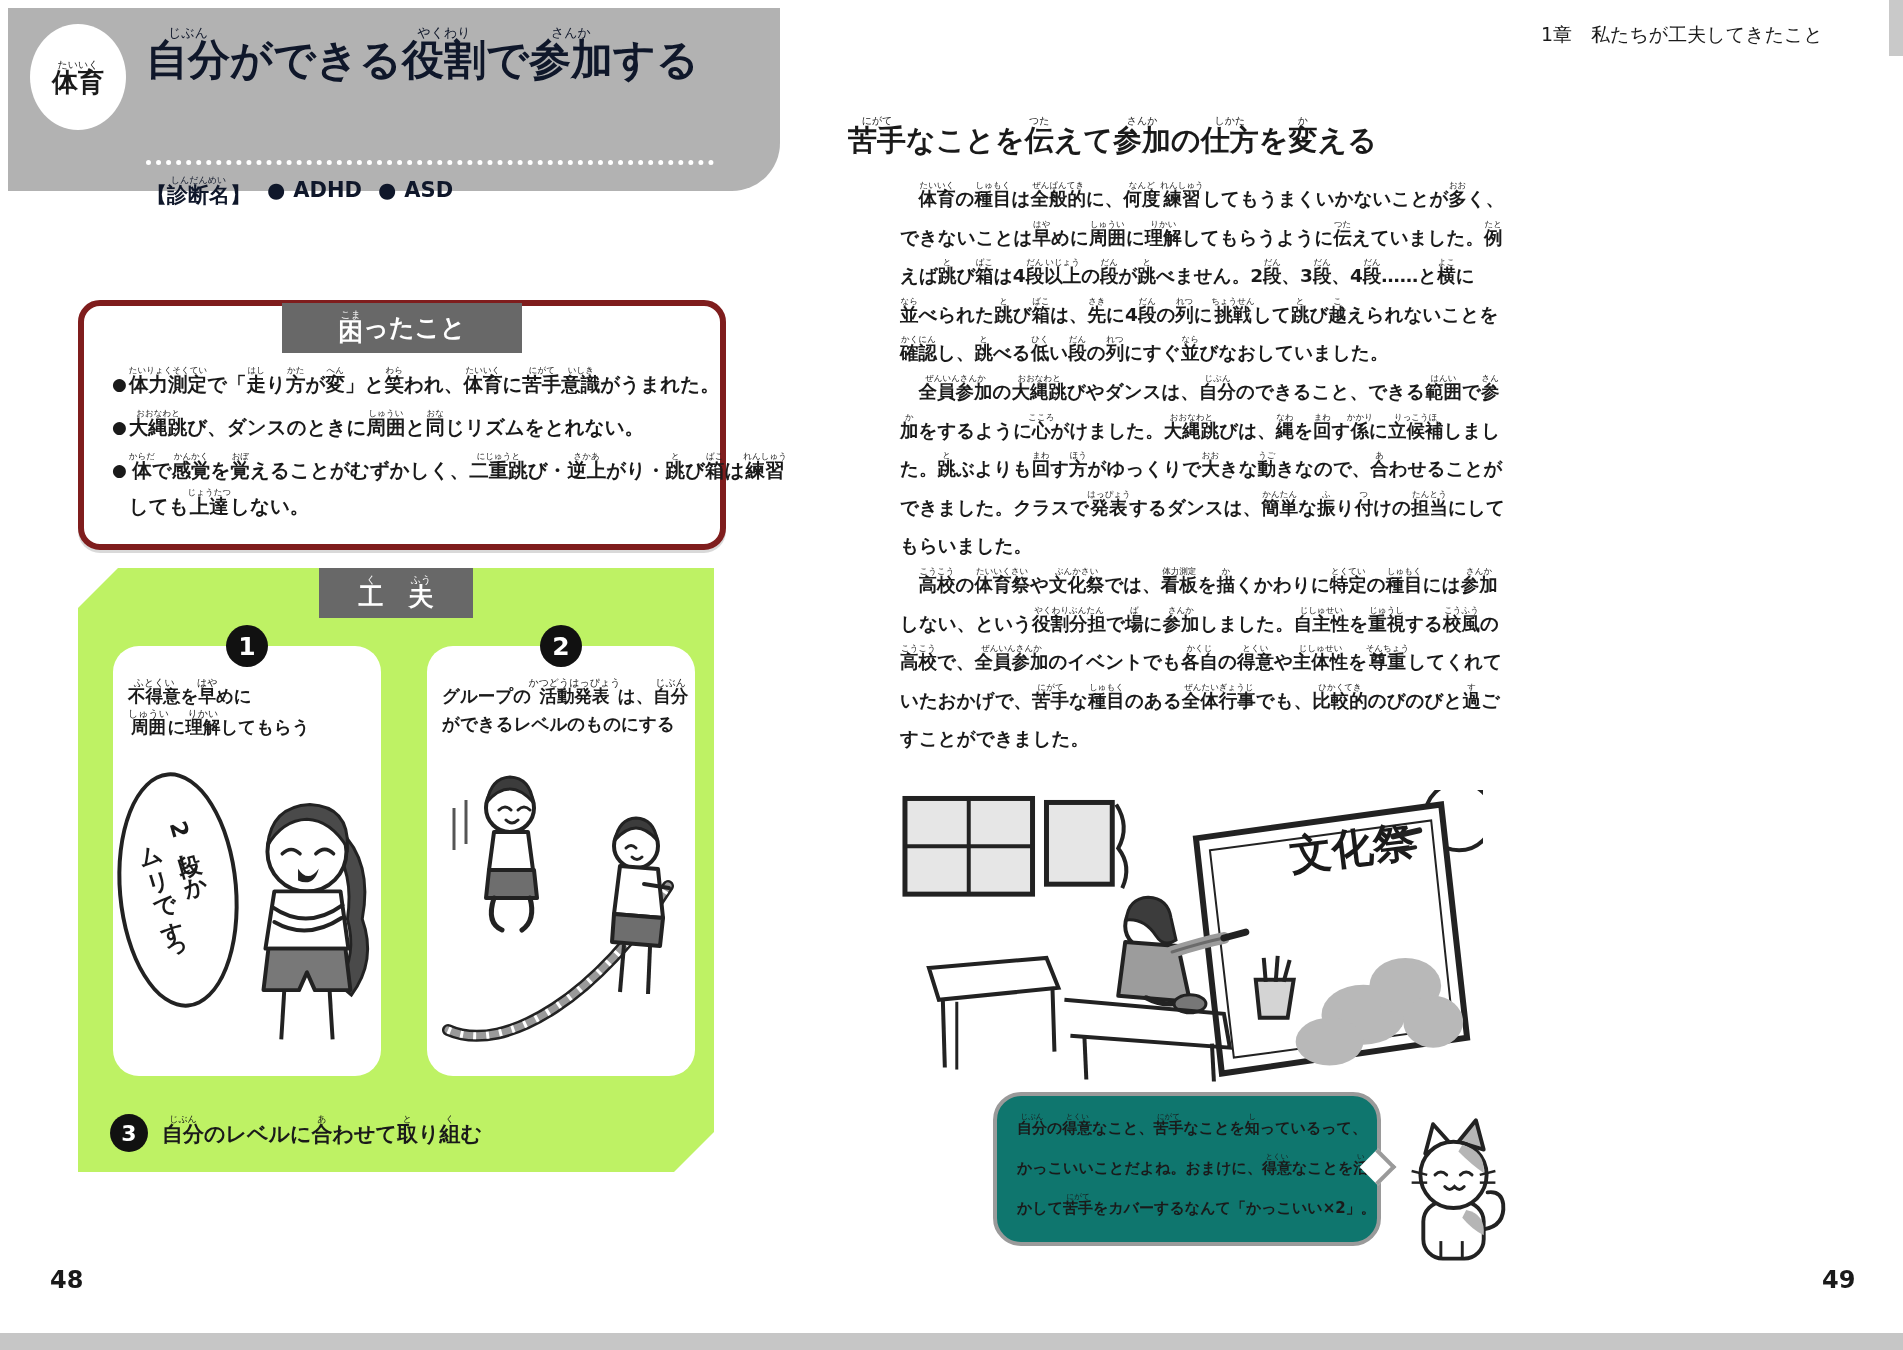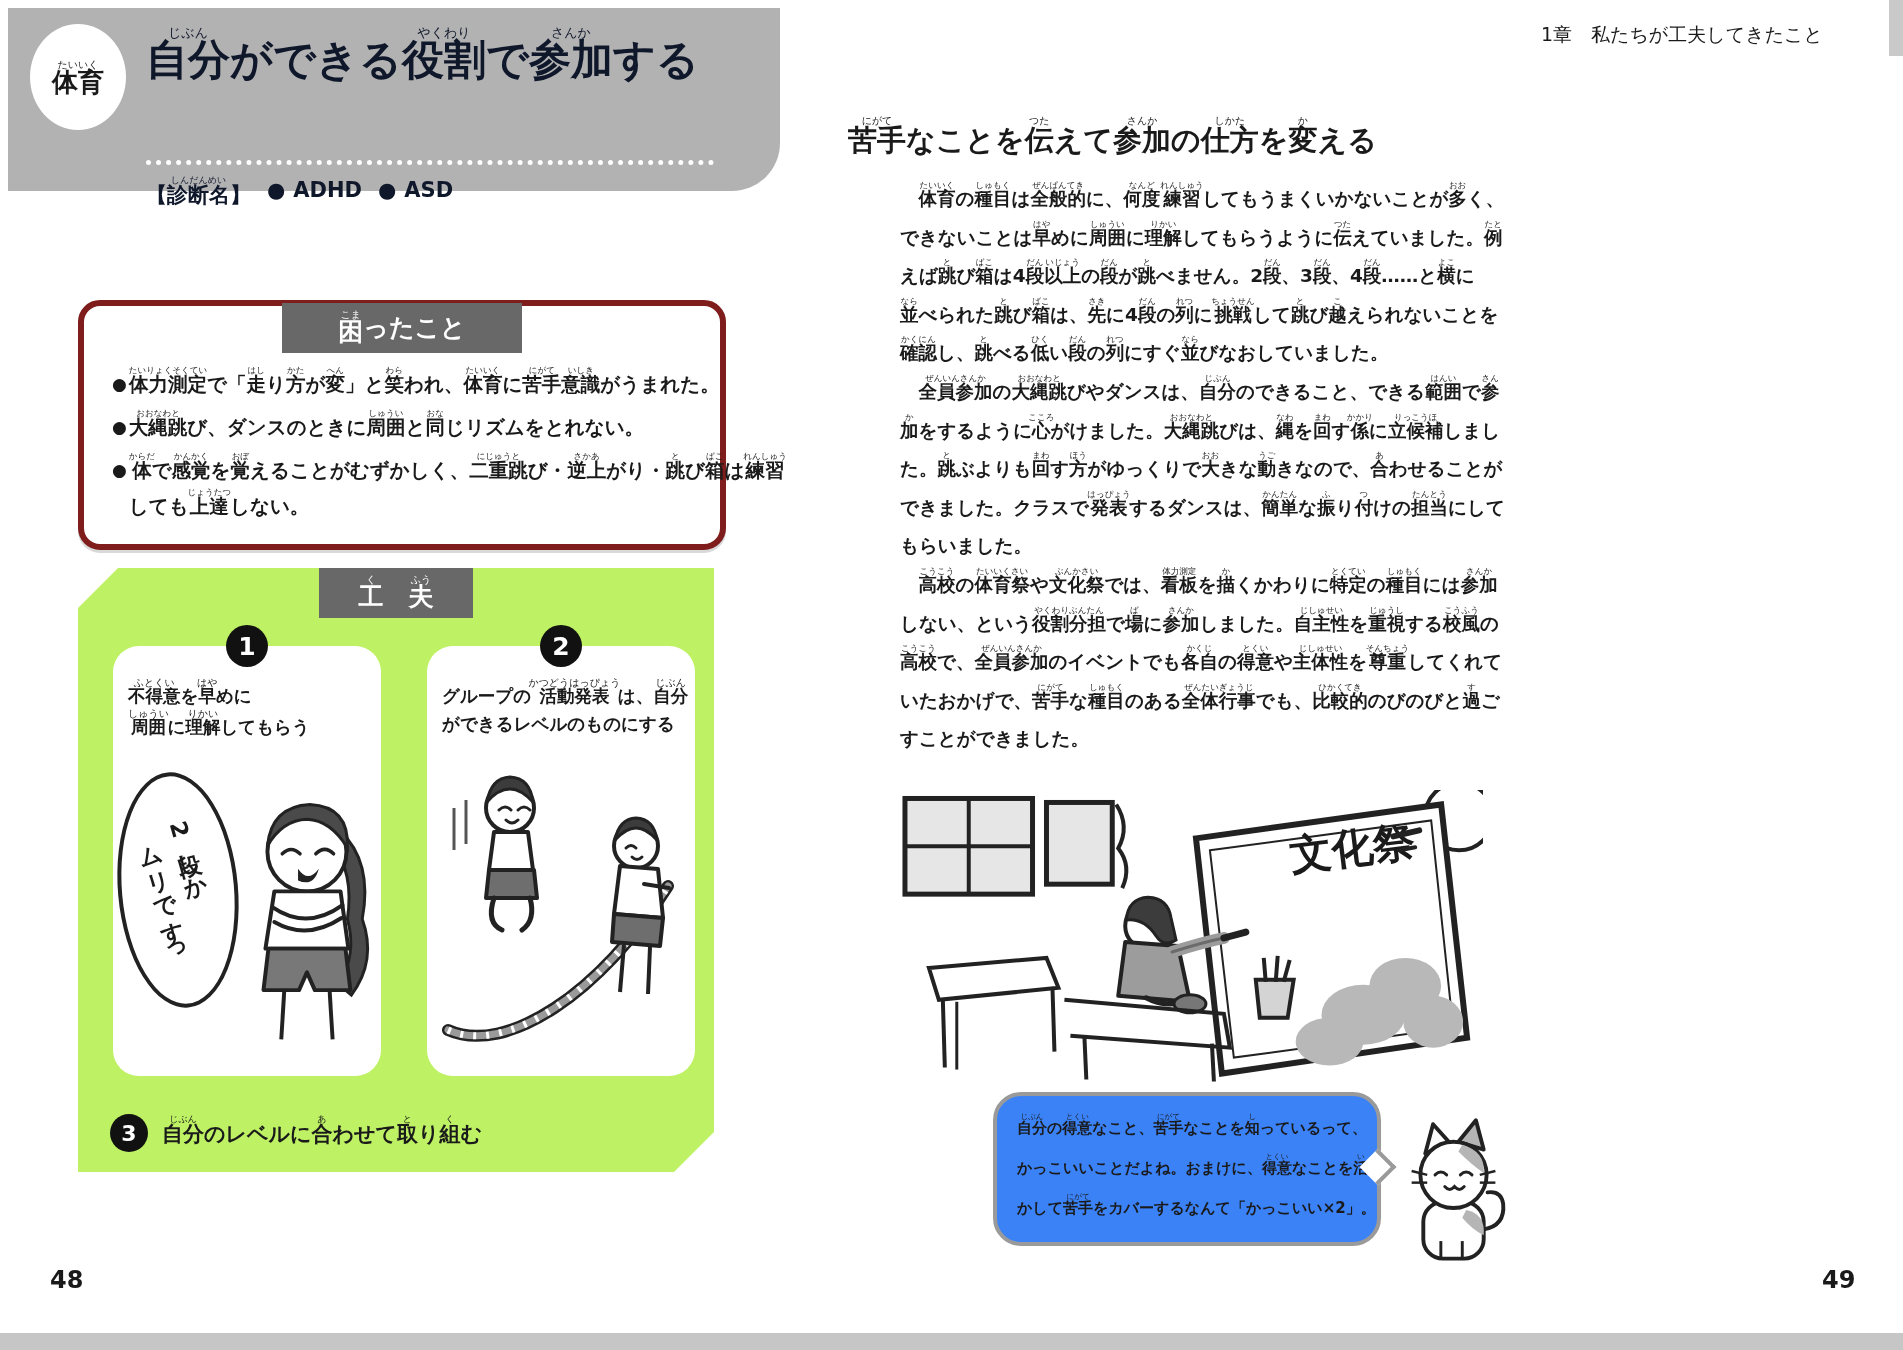--- a/index.html
+++ b/index.html
@@ -64,21 +64,21 @@
 
   
   .chapter-header{right:80px;top:22px;font-size:19px;font-weight:400;white-space:nowrap;}
   .edge-tab{right:0;top:0;width:14px;height:56px;background:#c9c9c9;}
   .r-heading{left:848px;top:116px;font-size:29px;font-weight:bold;white-space:nowrap;line-height:1.5;}
   .r-heading rt{font-size:10px;}
   .r-body{left:900px;top:180px;}
   .r-body .tline{white-space:nowrap;font-size:18.5px;font-weight:600;height:38.6px;line-height:38.6px;}
   .r-body rt{font-size:8.5px;}
 
-  .cat-bubble{left:993px;top:1092px;width:388px;height:154px;background:#3b82f6;
+  .cat-bubble{left:993px;top:1092px;width:388px;height:154px;background:#0f766e;
       border:4px solid #9a9a9a;border-radius:28px;padding:12px 18px 0 20px;box-sizing:border-box;}
   .cat-bubble::after{content:"";position:absolute;right:-14px;top:58px;width:22px;height:22px;
       background:#fff;border-top:4px solid #9a9a9a;border-right:4px solid #9a9a9a;transform:rotate(45deg);}
   .cat-bubble .tline{white-space:nowrap;font-size:15px;font-weight:bold;height:40px;line-height:40px;}
   .cat-bubble rt{font-size:7.5px;}
 
   .footer-bar{left:0;top:1333px;width:1903px;height:17px;background:#c6c6c6;}
 </style>
 </head>
 <body>

